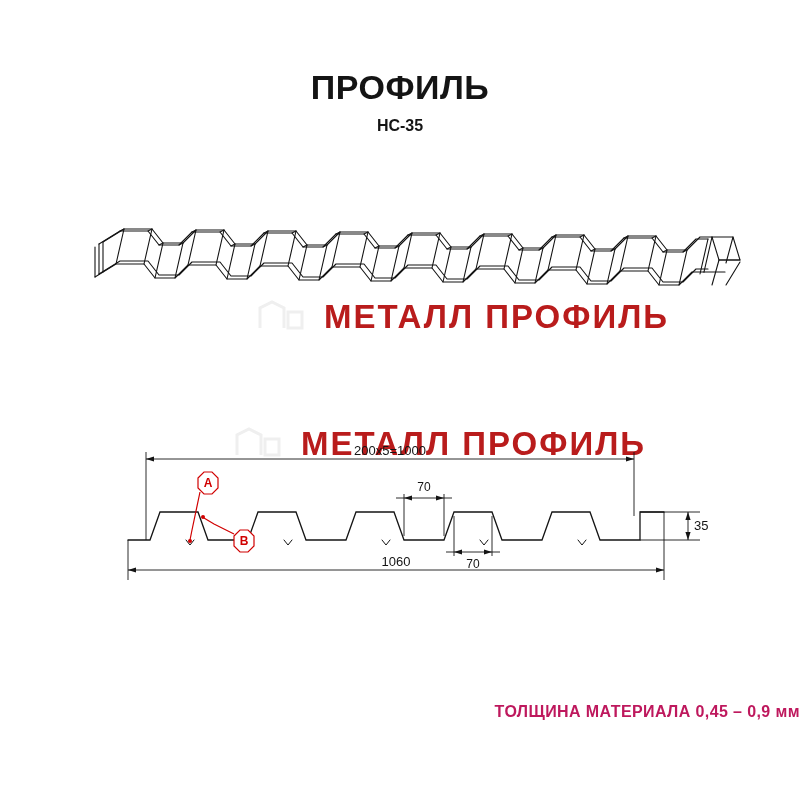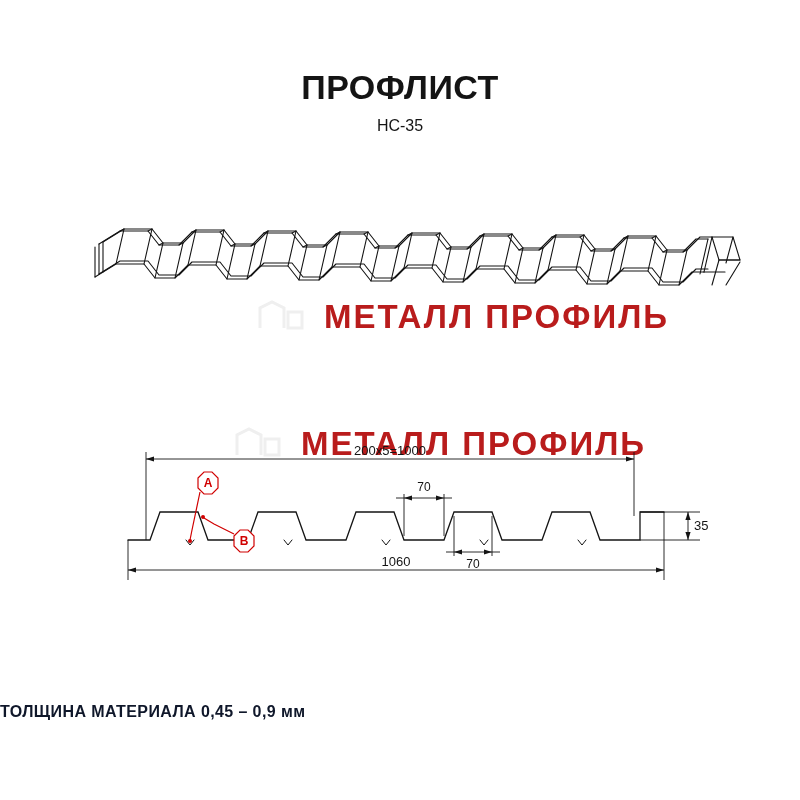--- a/index.html
+++ b/index.html
@@ -35,35 +35,35 @@
     letter-spacing: 0.5px;
     color: #141414;
   }
   .subtitle {
     position: absolute;
     left: 0;
     top: 117px;
     width: 800px;
     text-align: center;
     font-size: 16px;
-    font-weight: normal;
+    font-weight: bold;
     color: #141414;
   }
 
   
   .footer-note {
     position: absolute;
     left: 0;
     top: 703px;
     width: 800px;
-    text-align: left;
+    text-align: right;
     font-size: 16px;
     font-weight: bold;
     letter-spacing: 0.4px;
-    color: #0f172a;
+    color: #be185d;
   }
 
   
   .watermark {
     position: absolute;
     color: #b91c1c;
     font-weight: bold;
     font-size: 33px;
     letter-spacing: 2px;
     white-space: nowrap;
@@ -102,21 +102,21 @@
     font-size: 12px;
     font-weight: bold;
     fill: #d00000;
   }
 </style>
 </head>
 <body>
 
 <div id="page">
 
-  <div class="title">ПРОФЛИСТ</div>
+  <div class="title">ПРОФИЛЬ</div>
   <div class="subtitle">НС-35</div>
 
   <div class="watermark wm1">
     <span class="mark-glyph">
       <svg width="54" height="34" viewBox="0 0 54 34">
         <path d="M2 30 L2 10 L14 4 L26 10 L26 30" fill="none" stroke="#efefef" stroke-width="3"></path>
         <path d="M30 30 L30 14 L44 14 L44 30 Z" fill="none" stroke="#efefef" stroke-width="3"></path>
       </svg>
     </span><span>МЕТАЛЛ ПРОФИЛЬ</span>
   </div>

